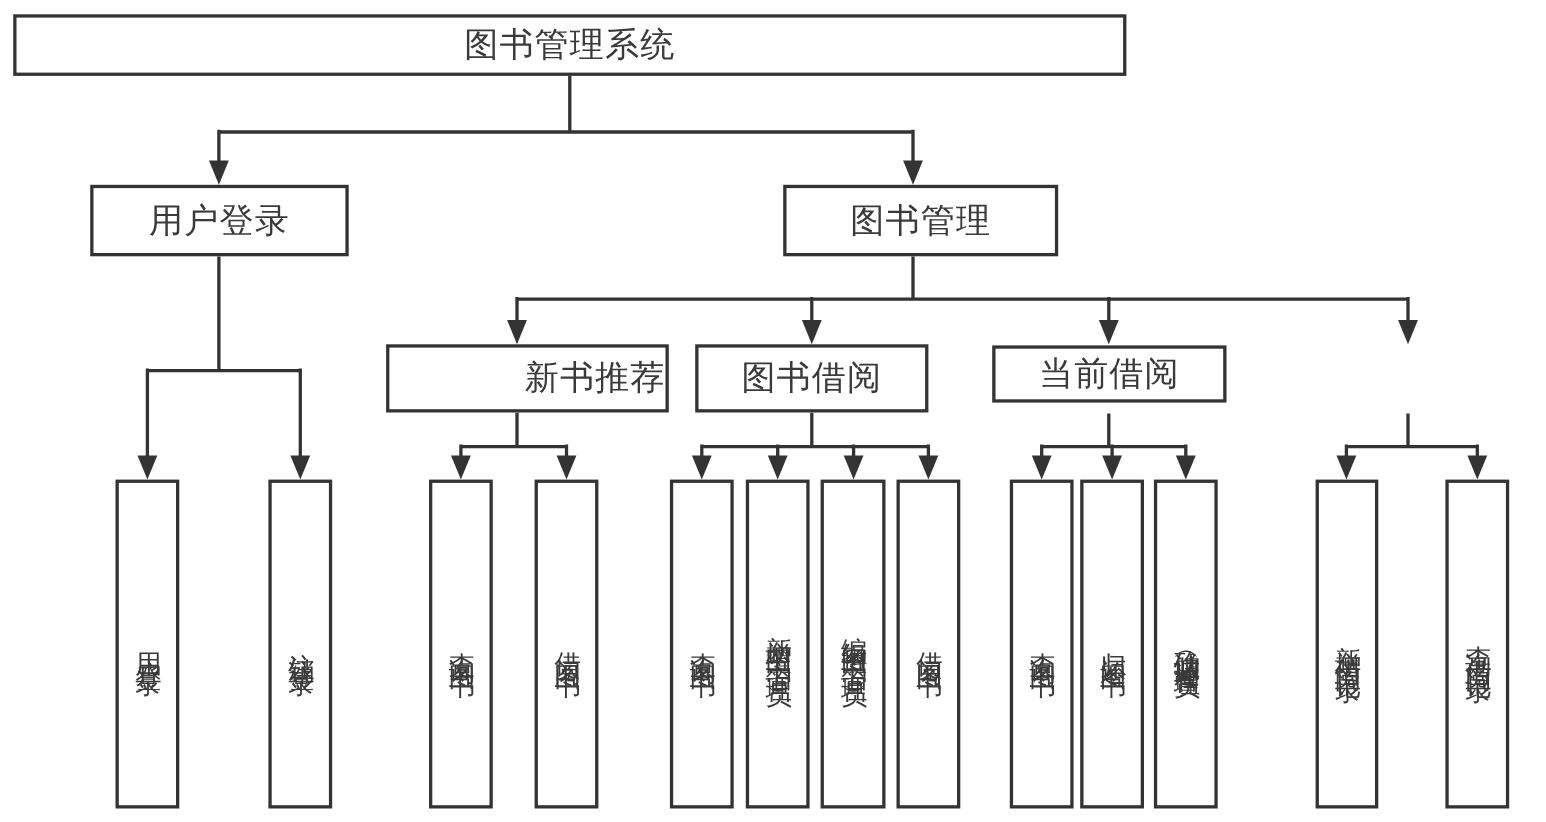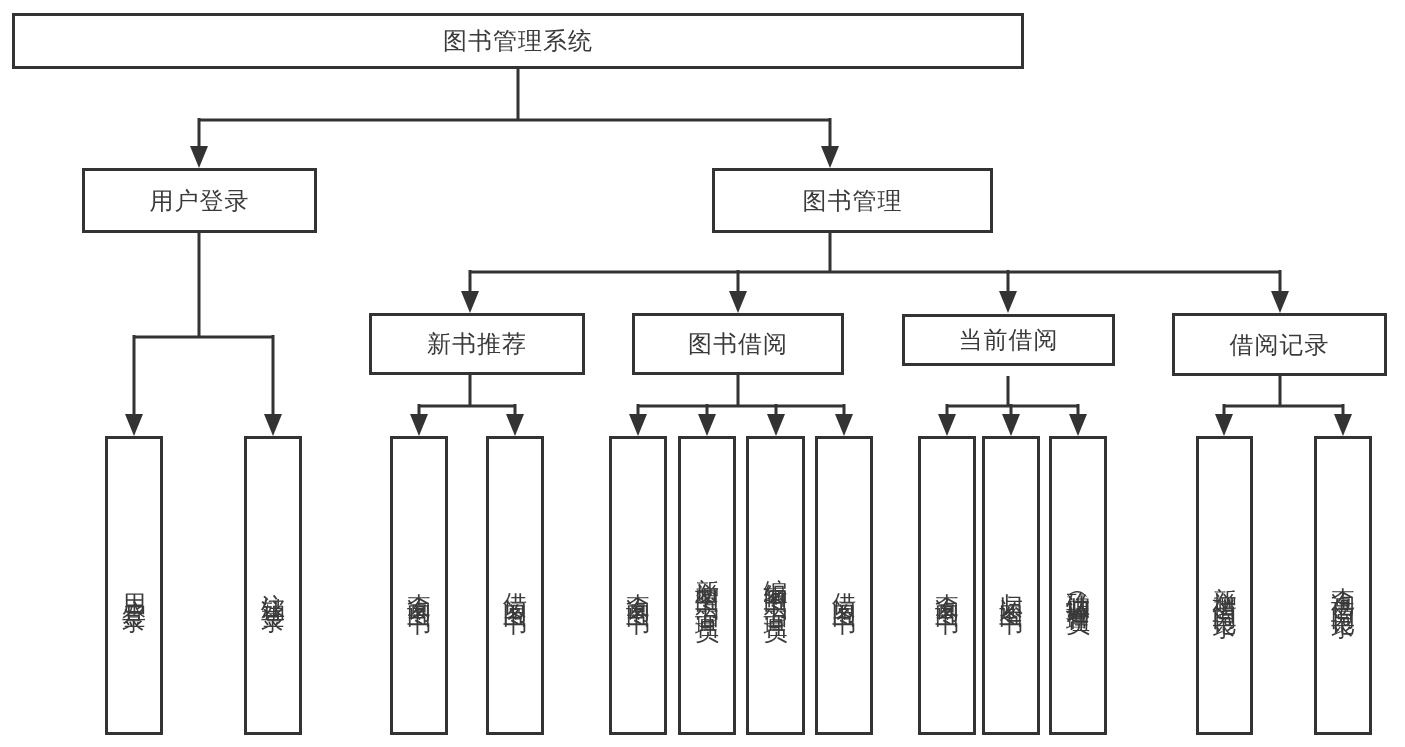--- a/index.html
+++ b/index.html
@@ -26,21 +26,21 @@
     box-sizing: border-box;
     border: 3px solid #333333;
     background: #ffffff;
     color: #3a3a3a;
     display: flex;
     align-items: center;
     justify-content: center;
     z-index: 2;
   }
   .h-label {
-    font-size: 24px;
+    font-size: 31px;
     letter-spacing: 1px;
     white-space: nowrap;
   }
   .v-label {
     writing-mode: vertical-rl;
     text-orientation: mixed;
     font-size: 24px;
     letter-spacing: 6px;
     line-height: 1;
     white-space: nowrap;
@@ -108,35 +108,32 @@
     </g>
   </svg>
 
   <div class="box" style="left:12px; top:13px; width:1012px; height:56px;">
     <span class="h-label">图书管理系统</span>
   </div>
 
   <div class="box" style="left:82px; top:168px; width:235px; height:65px;">
     <span class="h-label">用户登录</span>
   </div>
-  <div class="box" style="left:712px; top:168px; width:281px; height:65px;">
+  <div class="box" style="left:712px; top:168px; width:250px; height:65px;">
     <span class="h-label">图书管理</span>
   </div>
 
-  <div class="box" style="left:369px; top:313px; width:216px; height:62px;">
+  <div class="box" style="left:351px; top:313px; width:257px; height:62px;justify-content:flex-end;">
     <span class="h-label">新书推荐</span>
   </div>
   <div class="box" style="left:632px; top:313px; width:212px; height:62px;">
     <span class="h-label">图书借阅</span>
   </div>
   <div class="box" style="left:902px; top:314px; width:213px; height:52px;">
     <span class="h-label">当前借阅</span>
-  </div>
-  <div class="box" style="left:1172px; top:313px; width:215px; height:63px;">
-    <span class="h-label">借阅记录</span>
   </div>
 
   <div class="box" style="left:105px; top:436px; width:58px; height:299px;">
     <span class="v-label">用户登录</span>
   </div>
   <div class="box" style="left:244px; top:436px; width:58px; height:299px;">
     <span class="v-label">注销登录</span>
   </div>
 
   <div class="box" style="left:390px; top:436px; width:58px; height:299px;">

